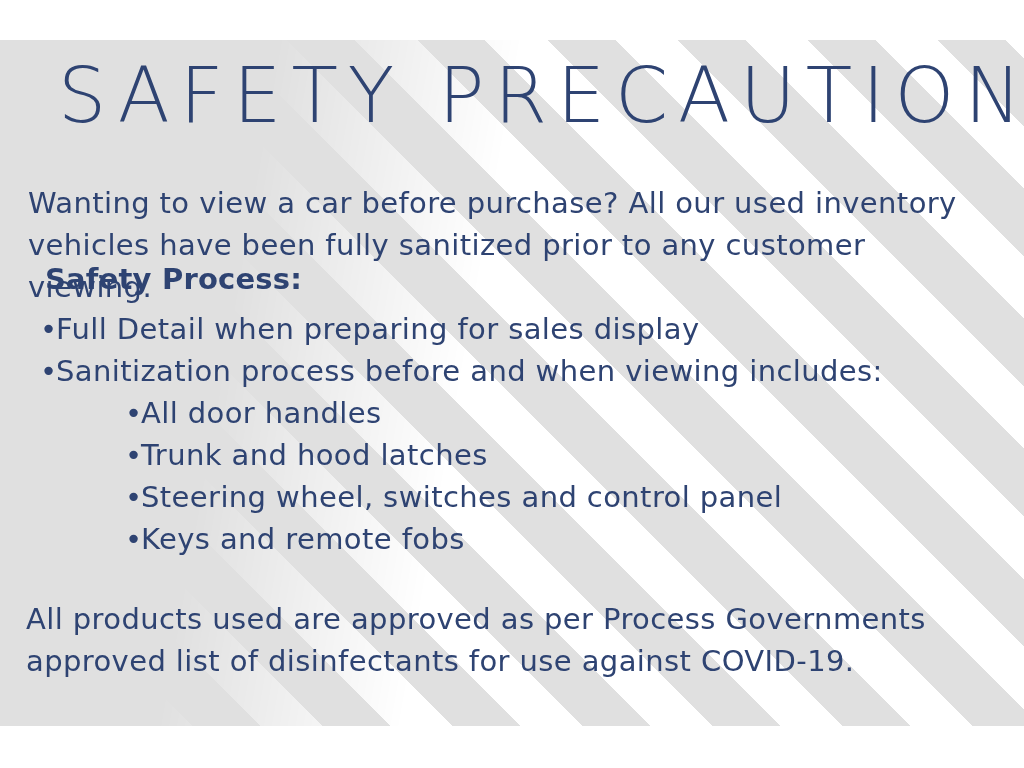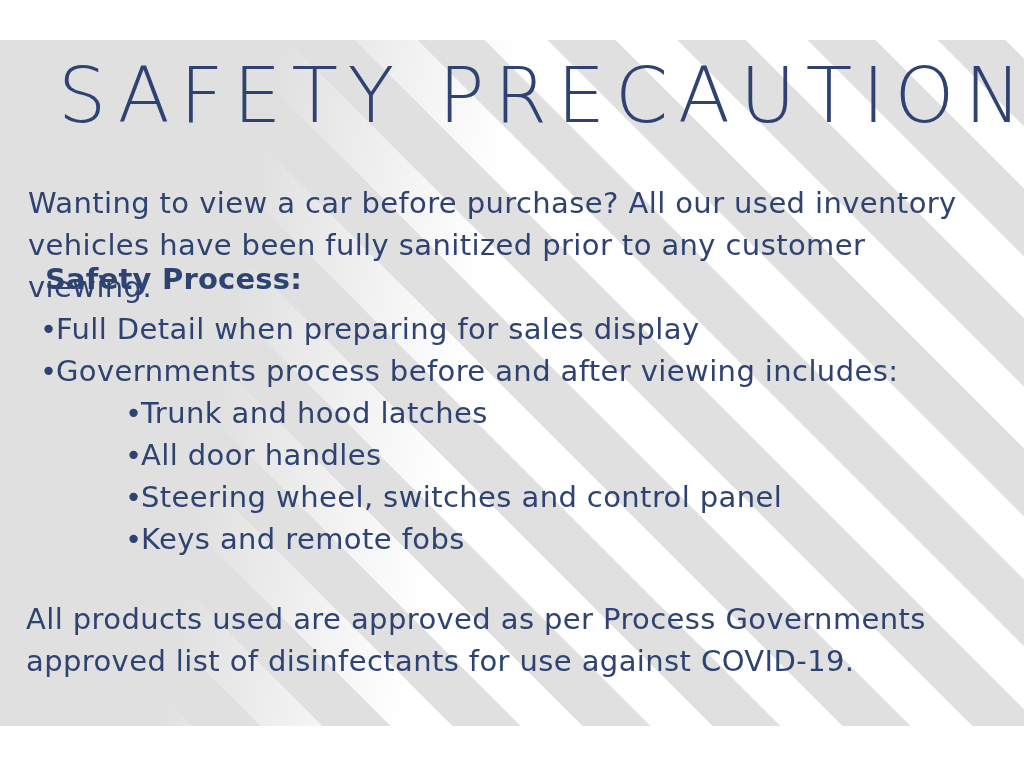--- a/index.html
+++ b/index.html
@@ -149,30 +149,30 @@
         <span class="line">vehicles have been fully sanitized prior to any customer viewing.</span>
       </div>
 
       <div class="body-text" id="process-heading">Safety Process:</div>
 
       <div class="body-text" id="level1-list">
         <span class="bullet-row">
           <span class="bullet-dot">•</span><span>Full Detail when preparing for sales display</span>
         </span>
         <span class="bullet-row">
-          <span class="bullet-dot">•</span><span>Governments process before and after viewing includes:</span>
+          <span class="bullet-dot">•</span><span>Sanitization process before and when viewing includes:</span>
         </span>
       </div>
 
       <div class="body-text" id="level2-list">
         <span class="bullet-row">
-          <span class="bullet-dot">•</span><span>Trunk and hood latches</span>
+          <span class="bullet-dot">•</span><span>All door handles</span>
         </span>
         <span class="bullet-row">
-          <span class="bullet-dot">•</span><span>All door handles</span>
+          <span class="bullet-dot">•</span><span>Trunk and hood latches</span>
         </span>
         <span class="bullet-row">
           <span class="bullet-dot">•</span><span>Steering wheel, switches and control panel</span>
         </span>
         <span class="bullet-row">
           <span class="bullet-dot">•</span><span>Keys and remote fobs</span>
         </span>
       </div>
 
       <div class="body-text" id="outro">

